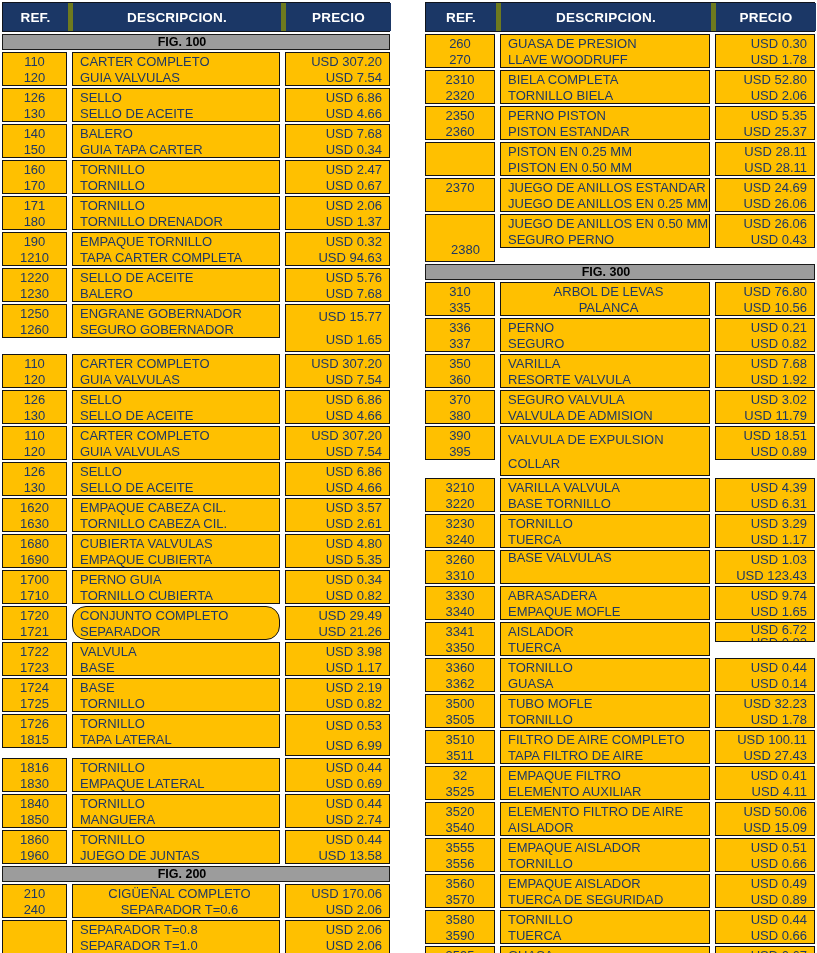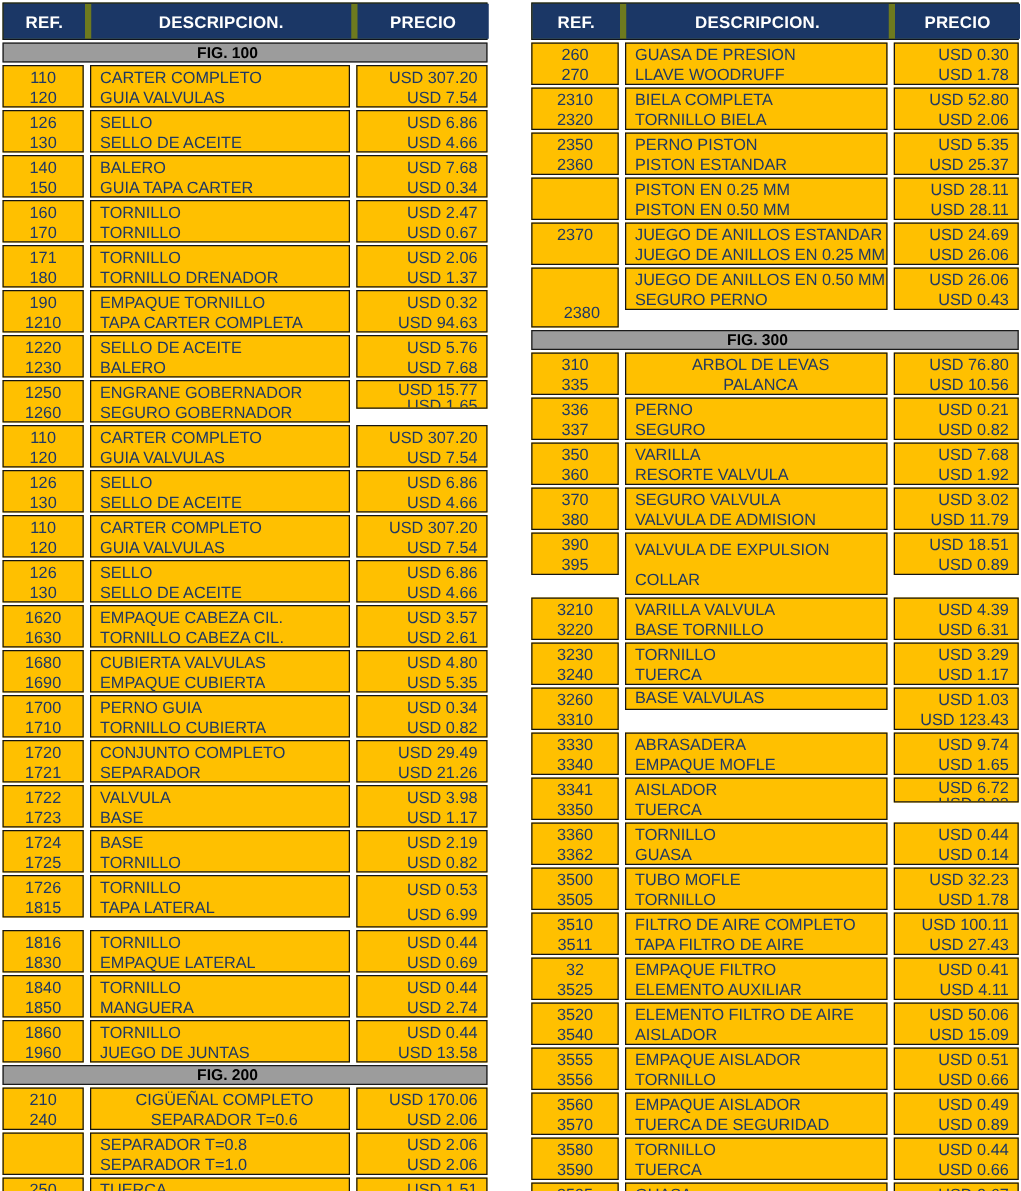--- a/index.html
+++ b/index.html
@@ -198,21 +198,21 @@
         </div>
         <div class="group">
           <div class="cell ref-cell" style="height: 34px;">
             <div class="line">1250</div>
             <div class="line">1260</div>
           </div>
           <div class="cell desc-cell" style="height: 34px;">
             <div class="line">ENGRANE GOBERNADOR</div>
             <div class="line">SEGURO GOBERNADOR</div>
           </div>
-          <div class="cell price-cell" style="height: 23px;">
+          <div class="cell price-cell" style="height: 48px;">
             <div class="line">USD 15.77</div>
             <div class="line">USD 1.65</div>
           </div>
         </div>
         <div class="group">
           <div class="cell ref-cell" style="height: 34px;">
             <div class="line">110</div>
             <div class="line">120</div>
           </div>
           <div class="cell desc-cell" style="height: 34px;">
@@ -306,21 +306,21 @@
           <div class="cell price-cell" style="height: 34px;">
             <div class="line">USD 0.34</div>
             <div class="line">USD 0.82</div>
           </div>
         </div>
         <div class="group">
           <div class="cell ref-cell" style="height: 34px;">
             <div class="line">1720</div>
             <div class="line">1721</div>
           </div>
-          <div class="cell desc-cell" style="height: 34px;">
+          <div class="cell desc-cell" style="height: 34px; border-radius: 14px;">
             <div class="line">CONJUNTO COMPLETO</div>
             <div class="line">SEPARADOR</div>
           </div>
           <div class="cell price-cell" style="height: 34px;">
             <div class="line">USD 29.49</div>
             <div class="line">USD 21.26</div>
           </div>
         </div>
         <div class="group">
           <div class="cell ref-cell" style="height: 34px;">
@@ -637,21 +637,21 @@
           <div class="cell price-cell" style="height: 34px;">
             <div class="line">USD 3.29</div>
             <div class="line">USD 1.17</div>
           </div>
         </div>
         <div class="group">
           <div class="cell ref-cell" style="height: 34px;">
             <div class="line">3260</div>
             <div class="line">3310</div>
           </div>
-          <div class="cell desc-cell" style="height: 18px; gap: 24px;">
+          <div class="cell desc-cell" style="height: 34px; gap: 24px;">
             <div class="line">BASE VALVULAS</div>
             <div class="line">MOFLE</div>
           </div>
           <div class="cell price-cell" style="height: 34px;">
             <div class="line">USD 1.03</div>
             <div class="line">USD 123.43</div>
           </div>
         </div>
         <div class="group">
           <div class="cell ref-cell" style="height: 34px;">

